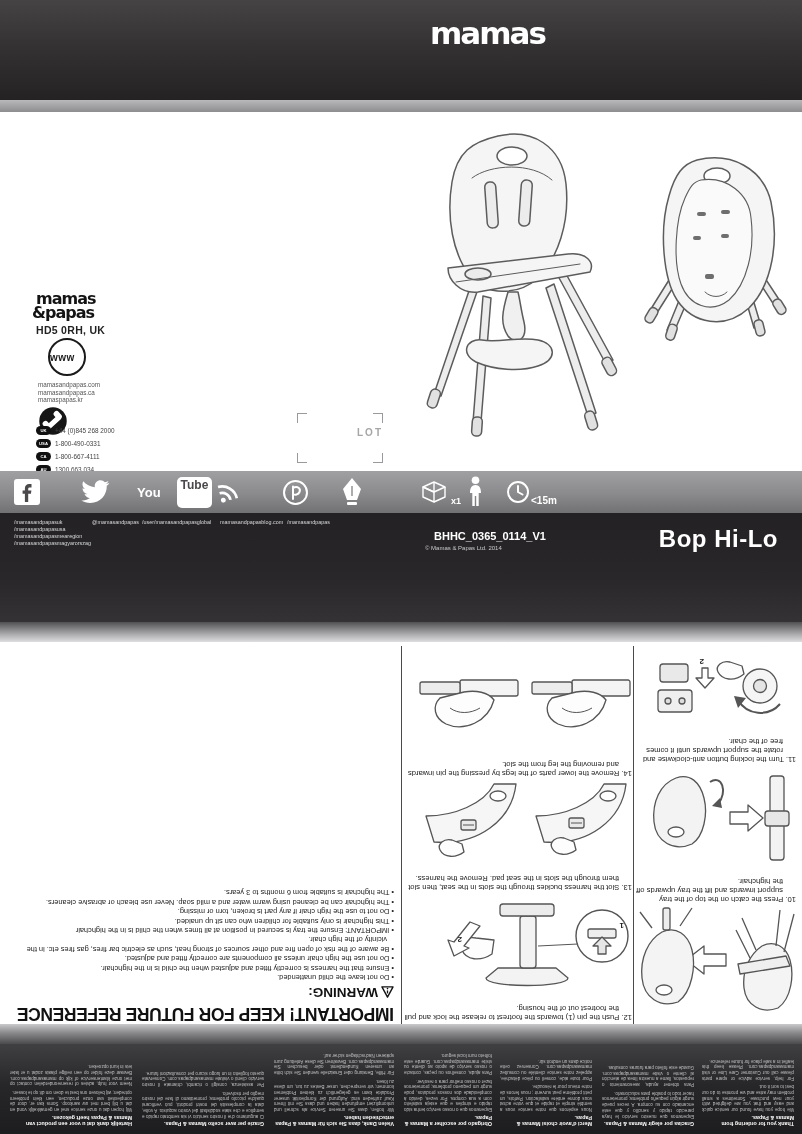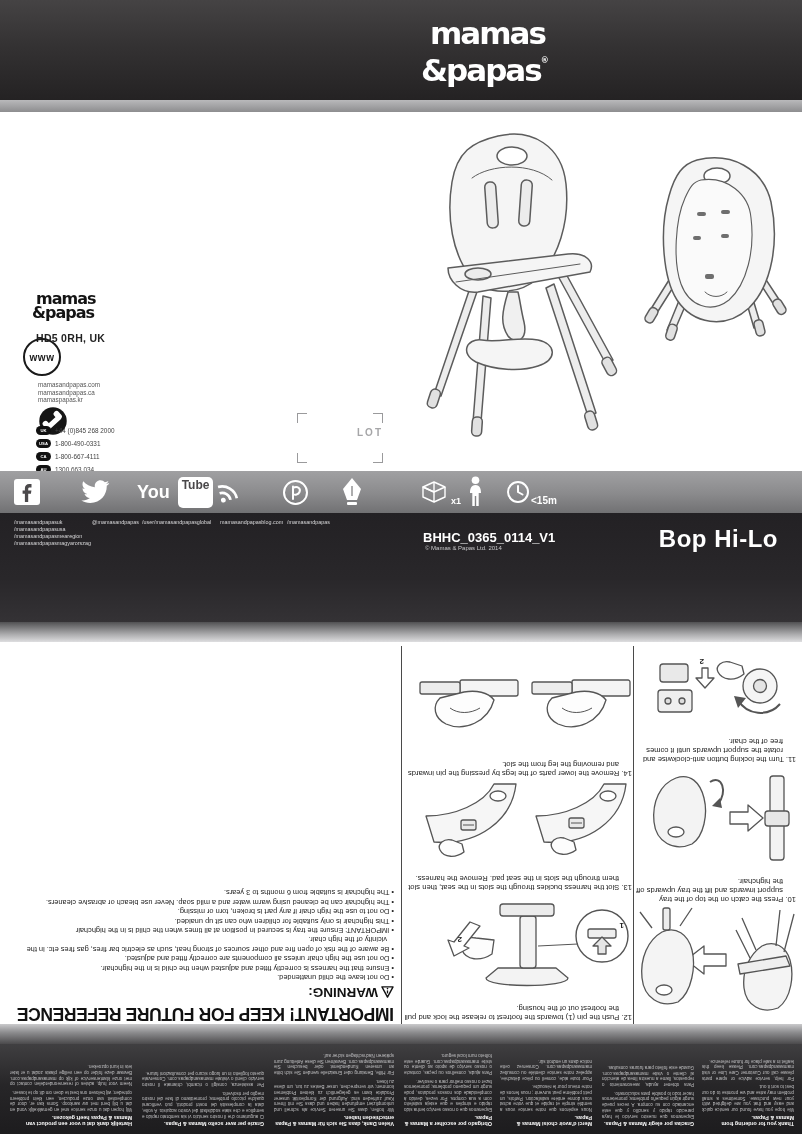--- a/index.html
+++ b/index.html
@@ -15,23 +15,23 @@
     font-weight:bold;font-size:31px;line-height:27px;letter-spacing:-2px;}
   .logo-big .l2{margin-left:-9px;}
   .logo-big sup{font-size:8px;letter-spacing:0;vertical-align:18px;}
   #graystrip1{left:0;top:100px;width:802px;height:12px;
     background:linear-gradient(180deg,#b9b9bb,#8d8d8f);}
 
   
   .logo-small{left:36px;top:292px;color:#141414;font-family:"DejaVu Sans",sans-serif;
     font-weight:bold;font-size:16px;line-height:14px;letter-spacing:-1px;}
   .logo-small .l2{margin-left:-4px;}
-  .addr{left:36px;top:324px;font-size:10.5px;font-weight:bold;color:#222;letter-spacing:.3px;margin-top:8px;}
-  .wwwcircle{left:23px;top:338px;width:34px;height:34px;border:2.2px solid #1a1a1a;border-radius:50%;
-    display:flex;align-items:center;justify-content:center;}
+  .addr{left:36px;top:324px;font-size:10.5px;font-weight:bold;color:#222;letter-spacing:.3px;}
+  .wwwcircle{left:48px;top:338px;width:34px;height:34px;border:2.2px solid #1a1a1a;border-radius:50%;
+    display:flex;align-items:center;justify-content:flex-start;}
   .wwwcircle span{font-size:10px;font-weight:bold;color:#1a1a1a;letter-spacing:.5px;}
   .weblist{left:38px;top:381px;font-size:6.3px;line-height:7.6px;color:#555;}
   .phonecircle{left:38px;top:406px;width:30px;height:30px;}
   .phonelist{left:36px;top:424px;}
   .phonerow{display:flex;align-items:center;height:13px;}
   .badge{display:inline-block;min-width:13px;height:9px;background:#111;border-radius:5px;
     color:#fff;font-size:4.2px;font-weight:bold;text-align:center;line-height:9px;
     padding:0 1px;margin-right:4px;}
   .pnum{font-size:6.4px;color:#444;}
 
@@ -43,31 +43,31 @@
   #lotbox .bl{left:0;bottom:0;border-bottom-width:1.5px;border-left-width:1.5px;}
   #lotbox .br{right:0;bottom:0;border-bottom-width:1.5px;border-right-width:1.5px;}
   #lotbox .lot{position:absolute;left:0;top:14px;width:86px;text-align:right;
     font-size:10px;font-weight:bold;letter-spacing:2px;color:#a6a6a8;}
 
   
   #socialband{left:0;top:471px;width:802px;height:42px;
     background:linear-gradient(180deg,#a0a0a2 0%,#8a8a8c 55%,#717173 100%);}
   .sicon{position:absolute;top:0;height:42px;display:flex;align-items:center;}
   .fbox{width:26px;height:26px;background:#fff;border-radius:3px;position:relative;}
-  .yt-you{color:#fff;font-weight:bold;font-size:18px;margin-right:8px;}
+  .yt-you{color:#fff;font-weight:bold;font-size:13px;margin-right:16px;}
   .yt-tube{background:#fff;border-radius:5px;color:#4a484a;font-weight:bold;font-size:12px;
     padding:1px 4px 16px;}
   .meta-x1{color:#fff;font-weight:bold;font-size:9px;align-self:flex-end;margin:0 0 7px 1px;}
   .meta-15{color:#fff;font-weight:bold;font-size:10px;align-self:flex-end;margin:0 0 7px 1px;}
 
   
   #titleband{left:0;top:513px;width:802px;height:109px;
     background:linear-gradient(180deg,#232124 0%,#29272a 60%,#343235 100%);}
   .handlecol{position:absolute;top:6px;font-size:5.4px;line-height:7px;color:#d8d8da;}
-  .doccode{position:absolute;left:423px;top:17px;font-size:13px;font-weight:bold;color:#fff;}
+  .doccode{position:absolute;left:434px;top:17px;font-size:11px;font-weight:bold;color:#fff;}
   .copyright{position:absolute;left:425px;top:32px;font-size:6px;color:#c9c9cb;}
   .product{position:absolute;right:24px;top:12px;font-size:24px;font-weight:bold;color:#fff;letter-spacing:.5px;}
   #gradstrip2{left:0;top:622px;width:802px;height:20px;
     background:linear-gradient(180deg,#515153 0%,#a9a9ab 60%,#dedee0 100%);}
 
   
   .vdiv{width:1px;background:#4a4a4a;}
   .steptxt{font-size:7.6px;line-height:9.2px;color:#1b1b1b;
     padding-left:13px;text-indent:-13px;}
   .illus{position:relative;}
@@ -92,21 +92,20 @@
   .langcol p{margin:0 0 3px 0;font-size:4.6px;line-height:5.7px;color:#bfbfc1;text-align:justify;}
 
   svg{display:block;}
 </style>
 </head>
 <body>
 
 <div id="topband" class="abs">
   <div class="logo-big abs">
     <div>mamas</div>
-    <div class="l2"><span>&amp;papas</span><sup>®</sup></div>
   </div>
 </div>
 <div id="graystrip1" class="abs"></div>
 
 <div class="logo-small abs">
   <div>mamas</div>
   <div class="l2">&amp;papas</div>
 </div>
 <div class="addr abs">HD5 0RH, UK</div>
 

